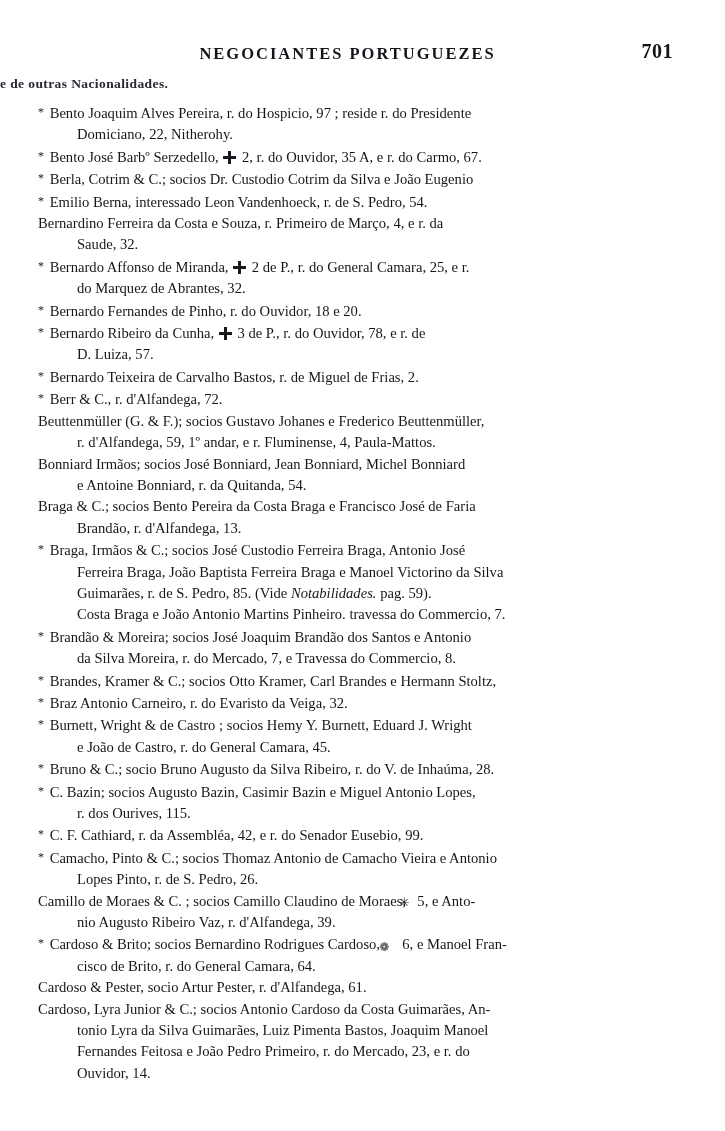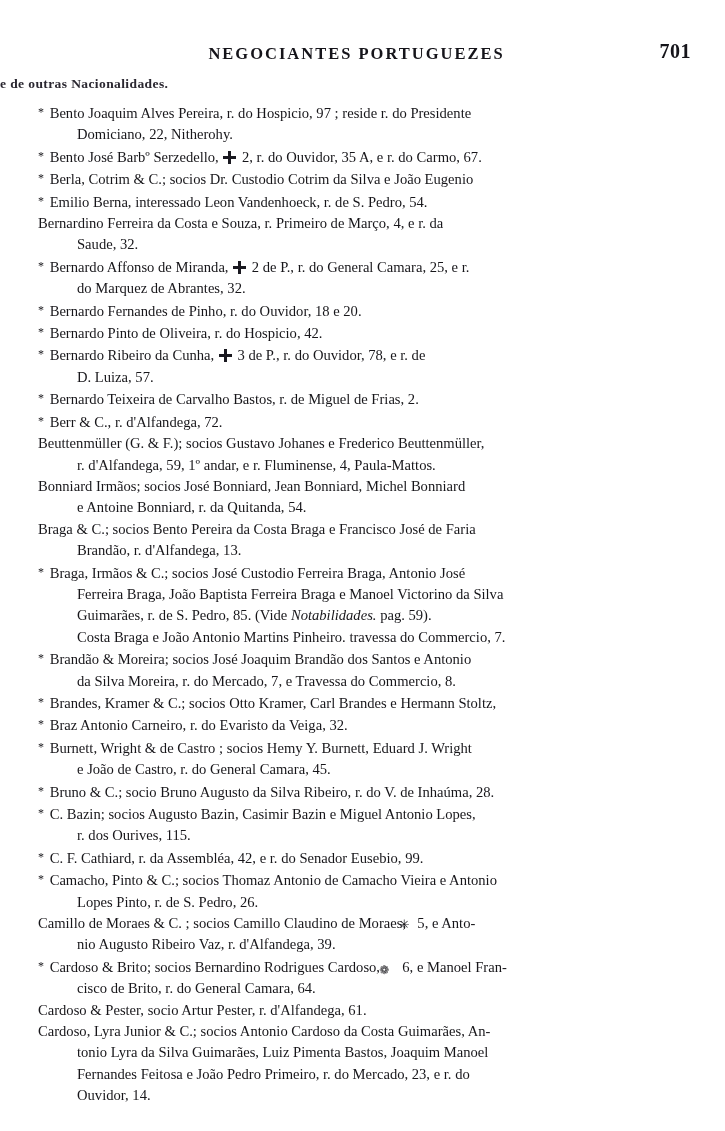--- a/index.html
+++ b/index.html
@@ -17,21 +17,21 @@
   }
   .page {
     position: absolute;
     left: 0; top: 0;
     width: 725px;
     height: 1131px;
     padding: 0;
   }
   .header-row {
     position: relative;
-    margin: 44px 0 0 0;
+    margin: 44px 18px 0 0;
     height: 26px;
     padding-left: 8px;
   }
   .header-title {
     text-align: center;
     font-family: "Liberation Serif", serif;
     font-weight: bold;
     font-size: 16.5px;
     letter-spacing: 2.0px;
     color: #15141a;
@@ -140,21 +140,20 @@
   <div class="subheader">e de outras Nacionalidades.</div>
 
   <ul class="entries" id="entries">
       <li class="entry"><span><span class="star">*</span> Bento Joaquim Alves Pereira, r. do Hospicio, 97 ; reside r. do Presidente</span><span class="cont">Domiciano, 22, Nitherohy.</span></li>
       <li class="entry"><span><span class="star">*</span> Bento José Barbº Serzedello, <span class="glyph-cross"></span> 2, r. do Ouvidor, 35 A, e r. do Carmo, 67.</span></li>
       <li class="entry"><span><span class="star">*</span> Berla, Cotrim &amp; C.; socios Dr. Custodio Cotrim da Silva e João Eugenio</span></li>
       <li class="entry"><span><span class="star">*</span> Emilio Berna, interessado Leon Vandenhoeck, r. de S. Pedro, 54.</span></li>
       <li class="entry"><span>Bernardino Ferreira da Costa e Souza, r. Primeiro de Março, 4, e r. da</span><span class="cont">Saude, 32.</span></li>
       <li class="entry"><span><span class="star">*</span> Bernardo Affonso de Miranda, <span class="glyph-cross"></span> 2 de P., r. do General Camara, 25, e r.</span><span class="cont">do Marquez de Abrantes, 32.</span></li>
       <li class="entry"><span><span class="star">*</span> Bernardo Fernandes de Pinho, r. do Ouvidor, 18 e 20.</span></li>
-      <li class="entry"><span><span class="star">*</span> Bernardo Pinto de Oliveira, r. do Hospicio, 42.</span></li>
       <li class="entry"><span><span class="star">*</span> Bernardo Ribeiro da Cunha, <span class="glyph-cross"></span> 3 de P., r. do Ouvidor, 78, e r. de</span><span class="cont">D. Luiza, 57.</span></li>
       <li class="entry"><span><span class="star">*</span> Bernardo Teixeira de Carvalho Bastos, r. de Miguel de Frias, 2.</span></li>
       <li class="entry"><span><span class="star">*</span> Berr &amp; C., r. d'Alfandega, 72.</span></li>
       <li class="entry"><span>Beuttenmüller (G. &amp; F.); socios Gustavo Johanes e Frederico Beuttenmüller,</span><span class="cont">r. d'Alfandega, 59, 1º andar, e r. Fluminense, 4, Paula-Mattos.</span></li>
       <li class="entry"><span>Bonniard Irmãos; socios José Bonniard, Jean Bonniard, Michel Bonniard</span><span class="cont">e Antoine Bonniard, r. da Quitanda, 54.</span></li>
       <li class="entry"><span>Braga &amp; C.; socios Bento Pereira da Costa Braga e Francisco José de Faria</span><span class="cont">Brandão, r. d'Alfandega, 13.</span></li>
       <li class="entry"><span><span class="star">*</span> Braga, Irmãos &amp; C.; socios José Custodio Ferreira Braga, Antonio José</span><span class="cont">Ferreira Braga, João Baptista Ferreira Braga e Manoel Victorino da Silva</span><span class="cont">Guimarães, r. de S. Pedro, 85. (Vide <span class="ital">Notabilidades.</span> pag. 59).</span></li>
       <li class="entry"><span class="cont">Costa Braga e João Antonio Martins Pinheiro. travessa do Commercio, 7.</span></li>
       <li class="entry"><span><span class="star">*</span> Brandão &amp; Moreira; socios José Joaquim Brandão dos Santos e Antonio</span><span class="cont">da Silva Moreira, r. do Mercado, 7, e Travessa do Commercio, 8.</span></li>
       <li class="entry"><span><span class="star">*</span> Brandes, Kramer &amp; C.; socios Otto Kramer, Carl Brandes e Hermann Stoltz,</span></li>

